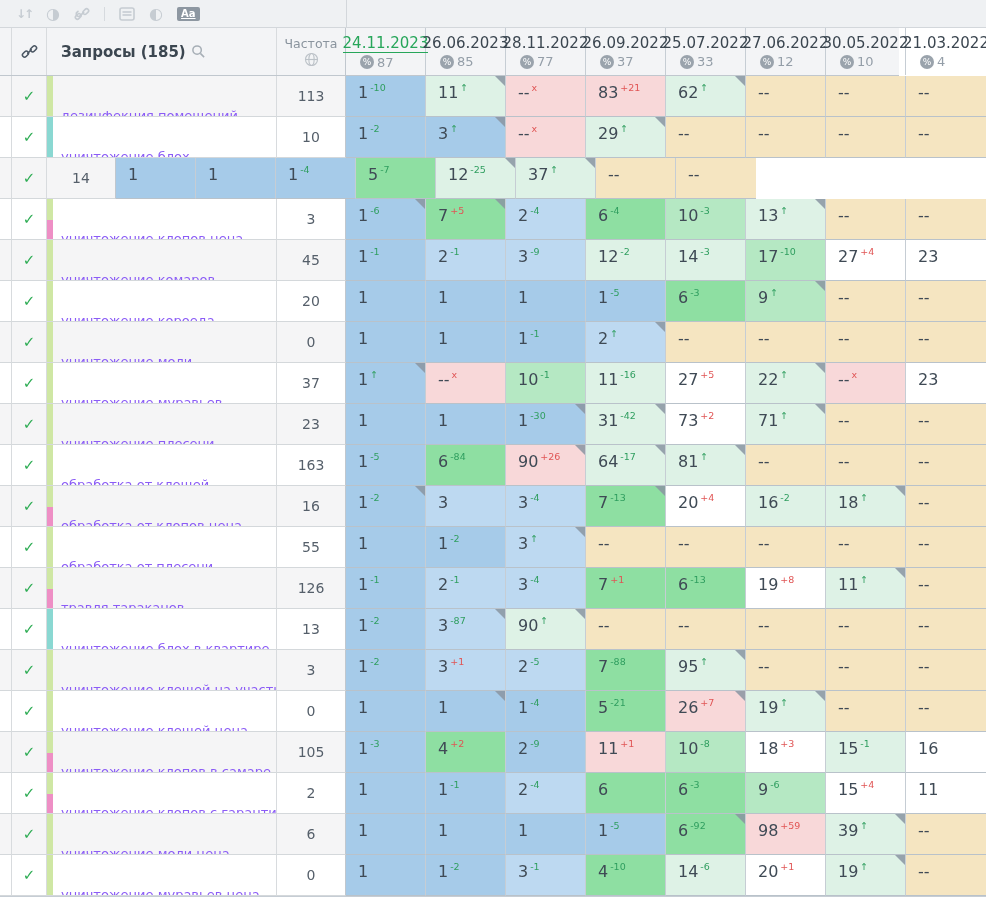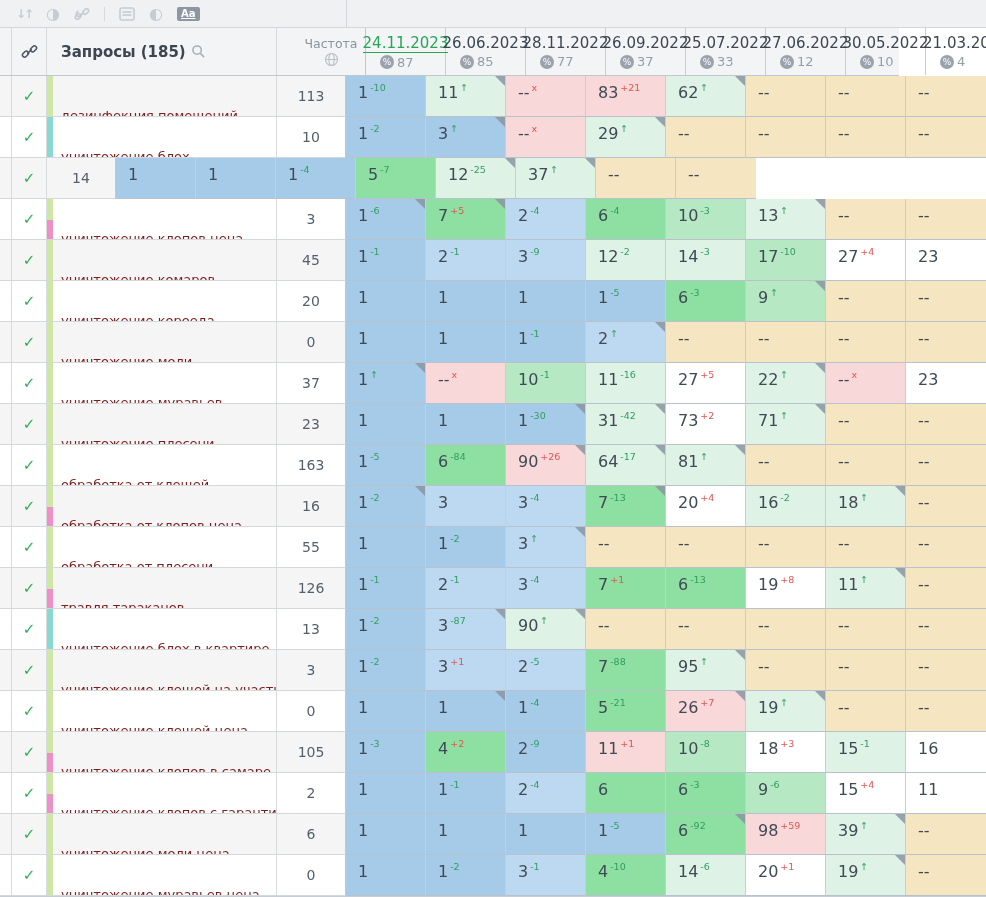--- a/index.html
+++ b/index.html
@@ -33,36 +33,36 @@
   .c-date   { width:80px; flex:none; border-right:1px solid #c6cdd4; position:relative; }
   .c-date:last-child { border-right:none; }
 
   .trow .c-gutter, .trow .c-check, .trow .c-kw, .trow .c-freq { border-bottom:1px solid #d4d8db; background:#fff; }
   .trow.odd .c-gutter, .trow.odd .c-check, .trow.odd .c-kw, .trow.odd .c-freq { background:#f5f5f6; }
   .trow .c-date { border-bottom:1px solid #b9c2ca; }
 
   
   .hd-queries { font-size:15px; color:#3b4650; display:flex; align-items:center; gap:5px; }
   .hd-queries b { font-weight:bold; }
-  .hd-freq { flex-direction:column; justify-content:center; gap:1px; font-size:12.5px; color:#8a949e;margin-left:20px; }
+  .hd-freq { flex-direction:column; justify-content:center; gap:1px; font-size:12.5px; color:#8a949e; }
   .hd-date { height:100%; display:flex; flex-direction:column; align-items:center; justify-content:center; gap:2px; cursor:pointer; }
   .hd-date .d { font-size:15px; color:#3b4650; }
   .hd-date.active .d { color:#27a65a; border-bottom:1px solid #27a65a; }
   .hd-date .p { display:flex; align-items:center; gap:3px; font-size:13px; color:#949ea8;
                 align-self:flex-start; padding-left:14px; }
   .pct-badge { width:14px; height:14px; border-radius:50%; background:#9aa3ac; color:#fff;
                font-size:9px; display:flex; align-items:center; justify-content:center; }
 
   
   .checkmark { color:#2fad55; font-size:15px; font-weight:bold; cursor:pointer; }
   .kw-strip { position:absolute; left:0; top:0; bottom:0; width:6px; }
   .strip-green { background:#cfe7a4; }
   .strip-teal  { background:#8ad8d2; }
   .strip-green-pink { background:linear-gradient(to bottom,#cfe7a4 0%,#cfe7a4 52%,#ee8fc5 52%,#ee8fc5 100%); }
-  .kw-label { font-size:13px; color:#7f1d1d; white-space:nowrap;margin-top:39px; }
+  .kw-label { font-size:13px; color:#8b5cf6; white-space:nowrap;margin-top:39px; }
   .freq-val { font-size:14px; color:#555f6a; }
 
   .pos-cell { display:flex; align-items:flex-start; padding:7px 0 0 12px; cursor:default; }
   .pos-val { font-size:16px; color:#3f4a55; line-height:1.2; }
   .pos-sup { font-size:9.5px; margin-left:2px; position:relative; top:-1px; }
   .sup-g { color:#2f9e5f; }
   .sup-r { color:#e05555; }
   .corner { position:absolute; top:0; right:0; width:0; height:0;
             border-left:10px solid transparent; border-top:10px solid #8995a1; opacity:.85; }
 

